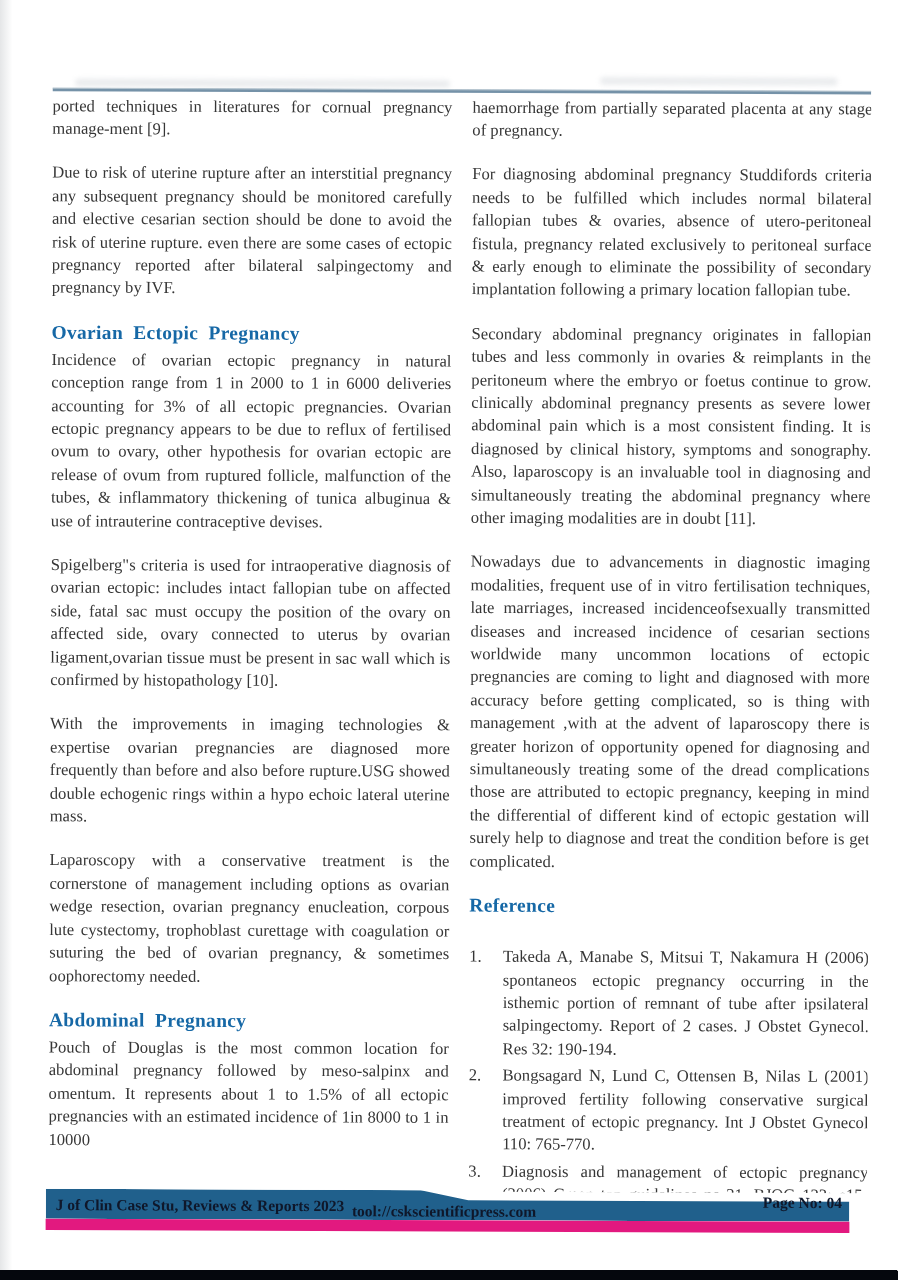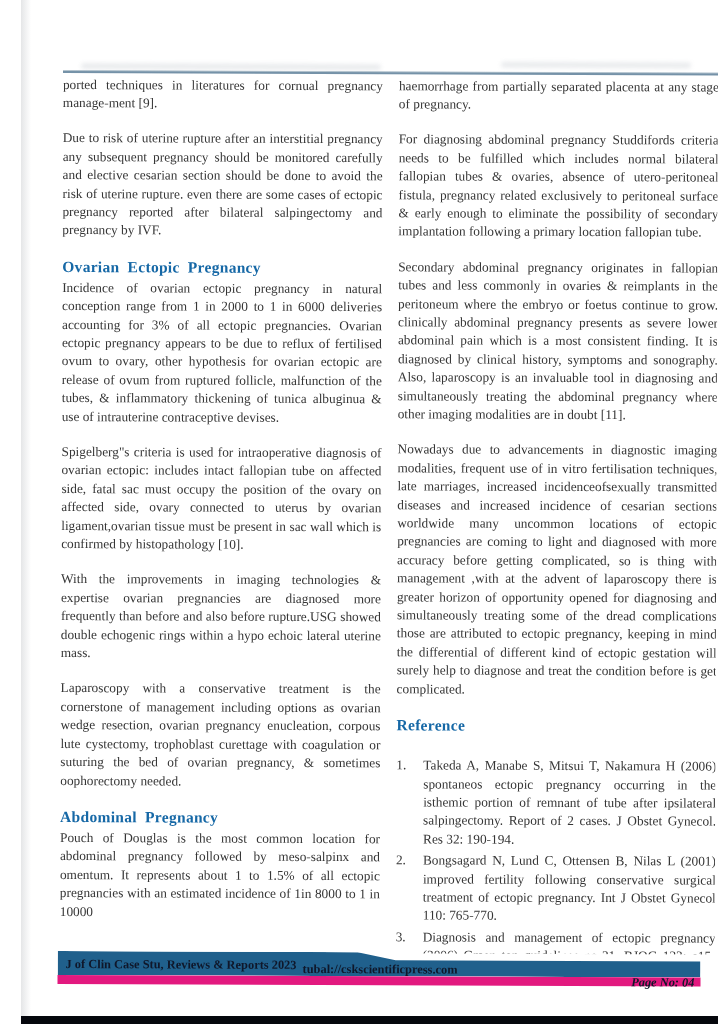--- a/index.html
+++ b/index.html
@@ -9,21 +9,21 @@
     --rule-color:#5d7f99;
     --ink:#363636;
   }
   *{box-sizing:border-box;}
   html,body{margin:0;padding:0;}
   body{
     width:718px;height:1024px;position:relative;overflow:hidden;
     background:#ffffff;
     font-family:"Liberation Serif","DejaVu Serif",serif;
   }
-  .page{position:absolute;inset:0;background:#fff;margin-left:21px;}
+  .page{position:absolute;inset:0;background:#fff;}
   
   .edge-shade{position:absolute;left:0;top:0;width:10px;height:1016px;
     background:linear-gradient(90deg,rgba(160,165,170,.28),rgba(255,255,255,0));}
   .smudge{position:absolute;background:#b9bfc6;opacity:.30;filter:blur(2px);border-radius:3px;}
   .sm1{left:60px;top:63px;width:300px;height:6px;}
   .sm2{left:480px;top:60px;width:190px;height:6px;}
   .sheet{position:absolute;inset:0;transform:rotate(0.22deg);transform-origin:40px 70px;}
 
   .content{position:absolute;left:42px;top:70px;width:655px;height:882px;overflow:hidden;}
   .top-rule{height:2.5px;background:var(--rule-color);opacity:.85;margin-bottom:3px;
@@ -43,21 +43,21 @@
   .ref-text{flex:1;text-align:justify;}
 
   .footer{position:absolute;left:40px;top:951px;width:643px;height:33px;
     font-family:"Liberation Serif","DejaVu Serif",serif;}
   .footer-blue{position:absolute;left:0;top:0;width:100%;height:24px;background:var(--footer-blue);
     clip-path:polygon(0 0,300px 0,338px 8px,100% 8px,100% 100%,0 100%);}
   .footer-pink{position:absolute;left:0;top:24px;width:100%;height:9px;background:var(--accent-magenta);}
   .footer span{position:absolute;color:#0f172a;font-weight:bold;font-size:12.4px;white-space:nowrap;}
   .f-journal{left:8px;top:6px;}
   .f-url{left:245px;top:10px;}
-  .f-page{right:6px;top:22px;font-style:italic;}
+  .f-page{right:6px;top:2px;}
 
   .bottom-edge{position:absolute;left:0;bottom:0;width:718px;height:8px;background:#05070d;}
 </style>
 </head>
 <body>
 
 <div class="page">
   <div class="edge-shade"></div>
 
   <div class="sheet">
@@ -103,19 +103,19 @@
           </div>
         </div>
 
       </div>
     </div>
 
     <div class="footer">
       <div class="footer-blue"></div>
       <div class="footer-pink"></div>
       <span class="f-journal">J of Clin Case Stu, Reviews &amp; Reports 2023</span>
-      <span class="f-url">tubal://cskscientificpress.com</span>
+      <span class="f-url">tool://cskscientificpress.com</span>
       <span class="f-page">Page No: 04</span>
     </div>
   </div>
 
   <div class="bottom-edge"></div>
 </div>
 
 </body></html>

